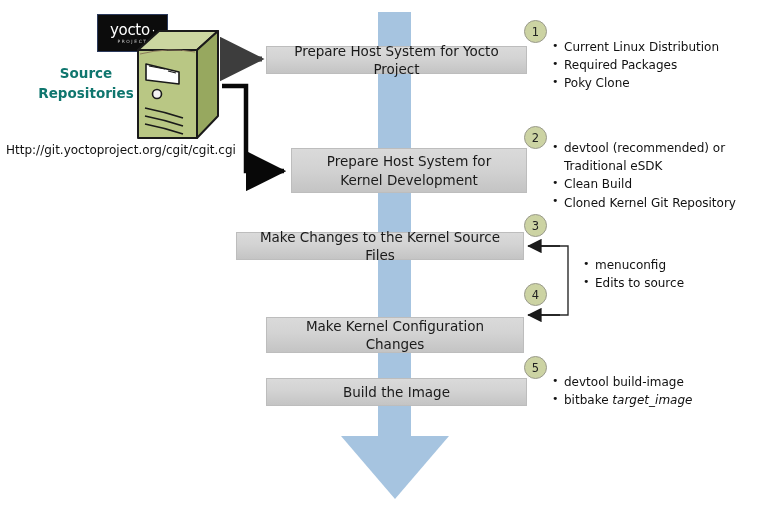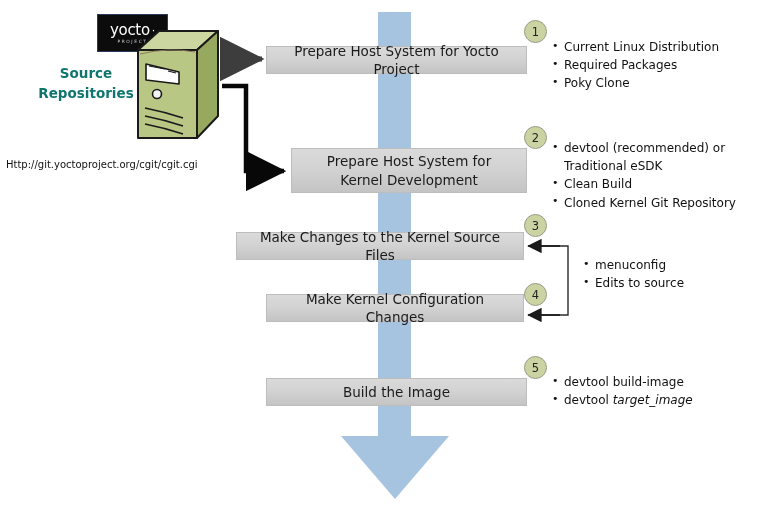--- a/index.html
+++ b/index.html
@@ -83,24 +83,23 @@
     text-align: center;
     font-size: 13.5px;
     font-weight: bold;
     line-height: 1.45;
     color: #0f766e;
   }
   .src-url {
     position: absolute;
     left: 6px;
     top: 143px;
-    font-size: 10px;
+    font-size: 12px;
     color: #111111;
     white-space: nowrap;
-    margin-top: 16px;
   }
 
   
   .server {
     position: absolute;
     left: 135px;
     top: 28px;
     width: 86px;
     height: 113px;
   }
@@ -116,21 +115,21 @@
     justify-content: center;
     text-align: center;
     font-size: 13.5px;
     color: #1a1a1a;
     line-height: 1.35;
     padding: 0 16px;
   }
   #box1 { left: 266px; top: 46px;  width: 261px; height: 28px; }
   #box2 { left: 291px; top: 148px; width: 236px; height: 45px; }
   #box3 { left: 236px; top: 232px; width: 288px; height: 28px; }
-  #box4 { left: 266px; top: 294px; width: 258px; height: 28px; }
+  #box4 { left: 266px; top: 317px; width: 258px; height: 36px; }
   #box5 { left: 266px; top: 378px; width: 261px; height: 28px; }
 
   
   .badge {
     position: absolute;
     width: 23px;
     height: 23px;
     border-radius: 50%;
     background: #ccd3a3;
     border: 1.5px solid #9a9a8c;
@@ -276,16 +275,16 @@
     <div class="bi">Cloned Kernel Git Repository</div>
   </div>
 
   <div class="blist" id="list34">
     <div class="bi">menuconfig</div>
     <div class="bi">Edits to source</div>
   </div>
 
   <div class="blist" id="list5">
     <div class="bi">devtool build-image</div>
-    <div class="bi"><span>devtool </span><span class="ital">target_image</span></div>
+    <div class="bi"><span>bitbake </span><span class="ital">target_image</span></div>
   </div>
 
 </div>
 
 </body></html>

